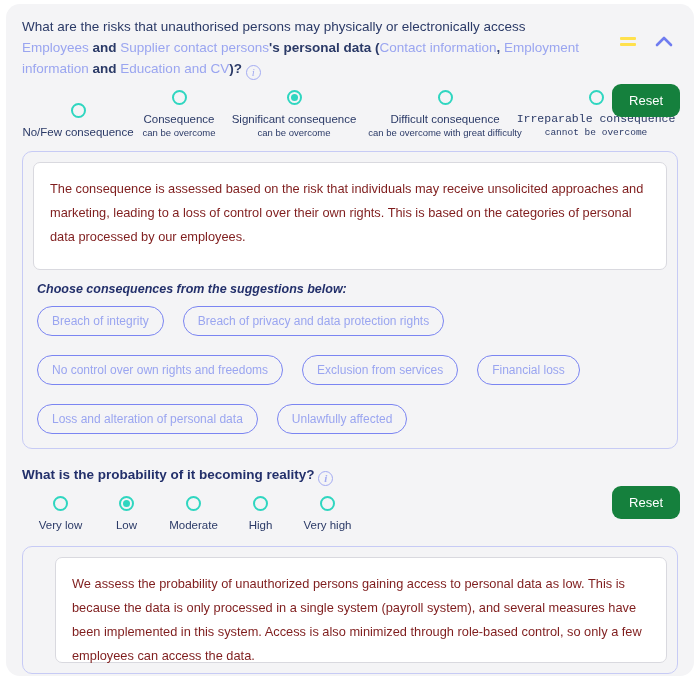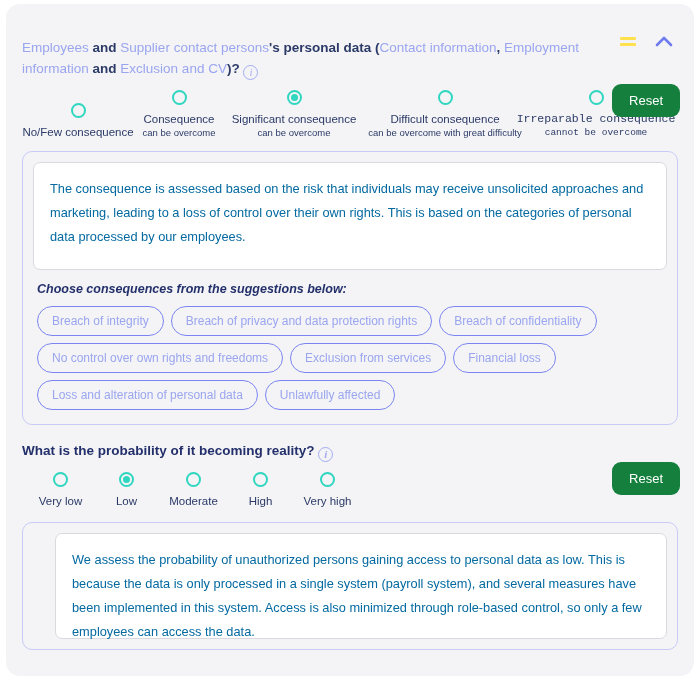--- a/index.html
+++ b/index.html
@@ -172,35 +172,35 @@
     box-sizing: border-box;
   }
   .answer-box {
     background: #ffffff;
     border: 1px solid #d9d9df;
     border-radius: 7px;
     padding: 14px 16px;
     box-sizing: border-box;
     font-size: 12.8px;
     line-height: 24px;
-    color: #0369a1;
+    color: #7f1d1d;
     cursor: text;
   }
 
   .suggest-title {
     font-size: 12.5px;
     font-weight: 700;
     font-style: italic;
     color: #23306b;
     padding: 12px 4px 0 4px;
   }
   .chips {
     display: flex;
     flex-wrap: wrap;
-    gap: 7px;
+    gap: 19px;
     padding: 10px 4px 4px 4px;
   }
   .chip {
     border: 1.6px solid #7b85f2;
     border-radius: 16px;
     background: transparent;
     color: #9aa5f0;
     font-family: "Liberation Sans", sans-serif;
     font-size: 12px;
     padding: 7px 14px;
@@ -208,26 +208,27 @@
     white-space: nowrap;
   }
 </style>
 </head>
 <body>
 
 <div class="risk-card">
 
   <div class="card-header">
     <div class="header-question">
+      <span>What are the risks that unauthorised persons may physically or electronically access</span>
       <br>
       <span class="q-link">Employees</span>
       <span class="q-strong">and</span>
       <span class="q-link">Supplier contact persons</span><span class="q-strong">'s personal data (</span><span class="q-link">Contact information</span><span class="q-strong">, </span><span class="q-link">Employment information</span>
       <span class="q-strong">and</span>
-      <span class="q-link">Exclusion and CV</span><span class="q-strong">)?</span>
+      <span class="q-link">Education and CV</span><span class="q-strong">)?</span>
       <span class="info-icon">i</span>
     </div>
     <div class="header-actions">
       <span class="bars-icon">
           <i></i>
           <i></i>
         </span>
       <span class="chevron-icon">
         <svg viewBox="0 0 20 14" width="20" height="14" aria-hidden="true">
           <polyline points="3,11 10,4 17,11" fill="none" stroke="#6f7cf0" stroke-width="2.6" stroke-linecap="round" stroke-linejoin="round"></polyline>
@@ -275,21 +276,20 @@
   </div>
 
   <div class="outline-panel">
     <div class="answer-box" style="height:108px;">The consequence is assessed based on the risk that individuals may receive unsolicited approaches and marketing, leading to a loss of control over their own rights. This is based on the categories of personal data processed by our employees.</div>
 
     <div class="suggest-title">Choose consequences from the suggestions below:</div>
 
     <div class="chips">
       <button class="chip">Breach of integrity</button>
       <button class="chip">Breach of privacy and data protection rights</button>
-      <button class="chip">Breach of confidentiality</button>
       <button class="chip">No control over own rights and freedoms</button>
       <button class="chip">Exclusion from services</button>
       <button class="chip">Financial loss</button>
       <button class="chip">Loss and alteration of personal data</button>
       <button class="chip">Unlawfully affected</button>
     </div>
   </div>
 
   <div class="section-label" style="padding-top:18px;">
     <span>What is the probability of it becoming reality?</span>

